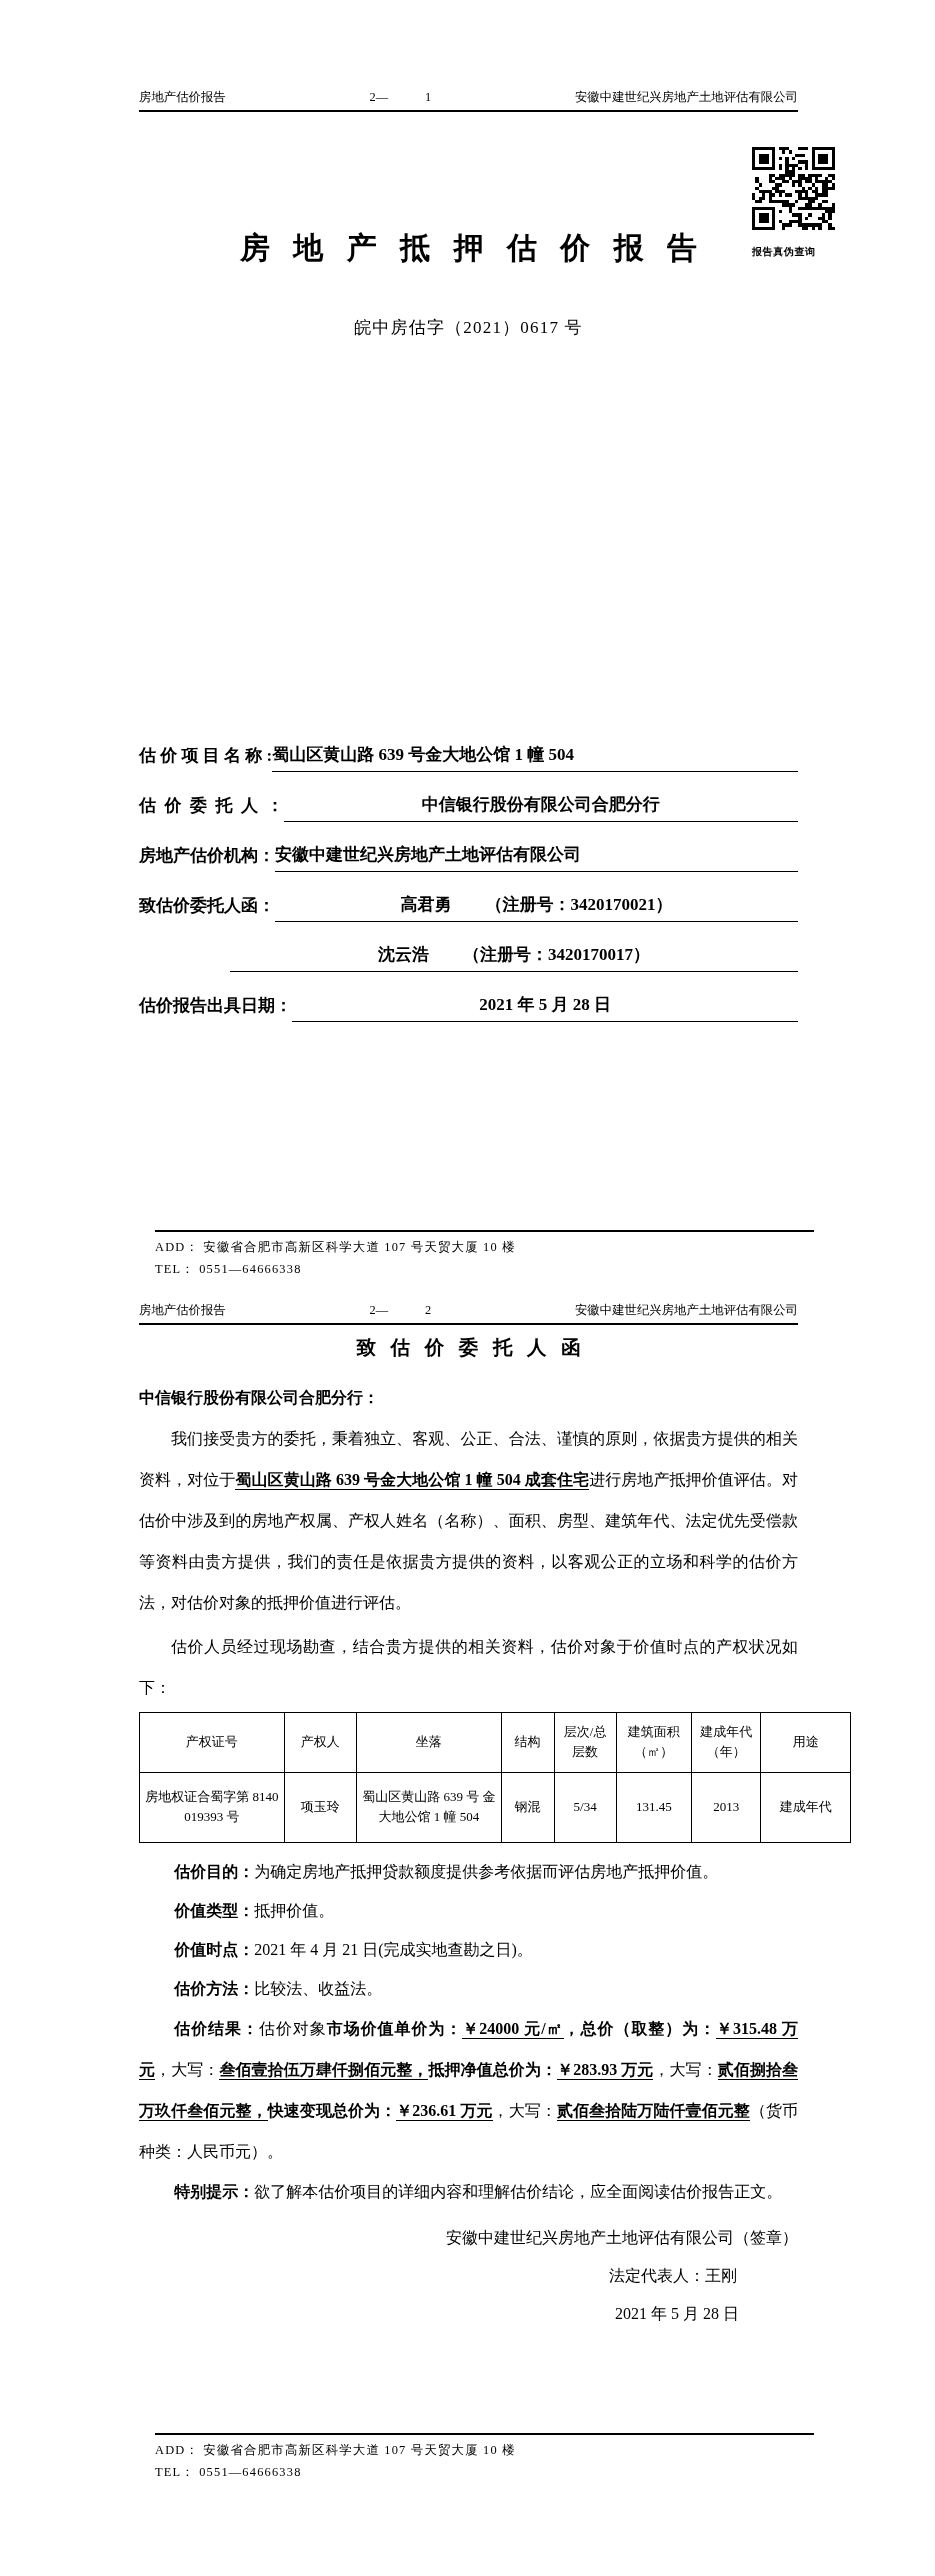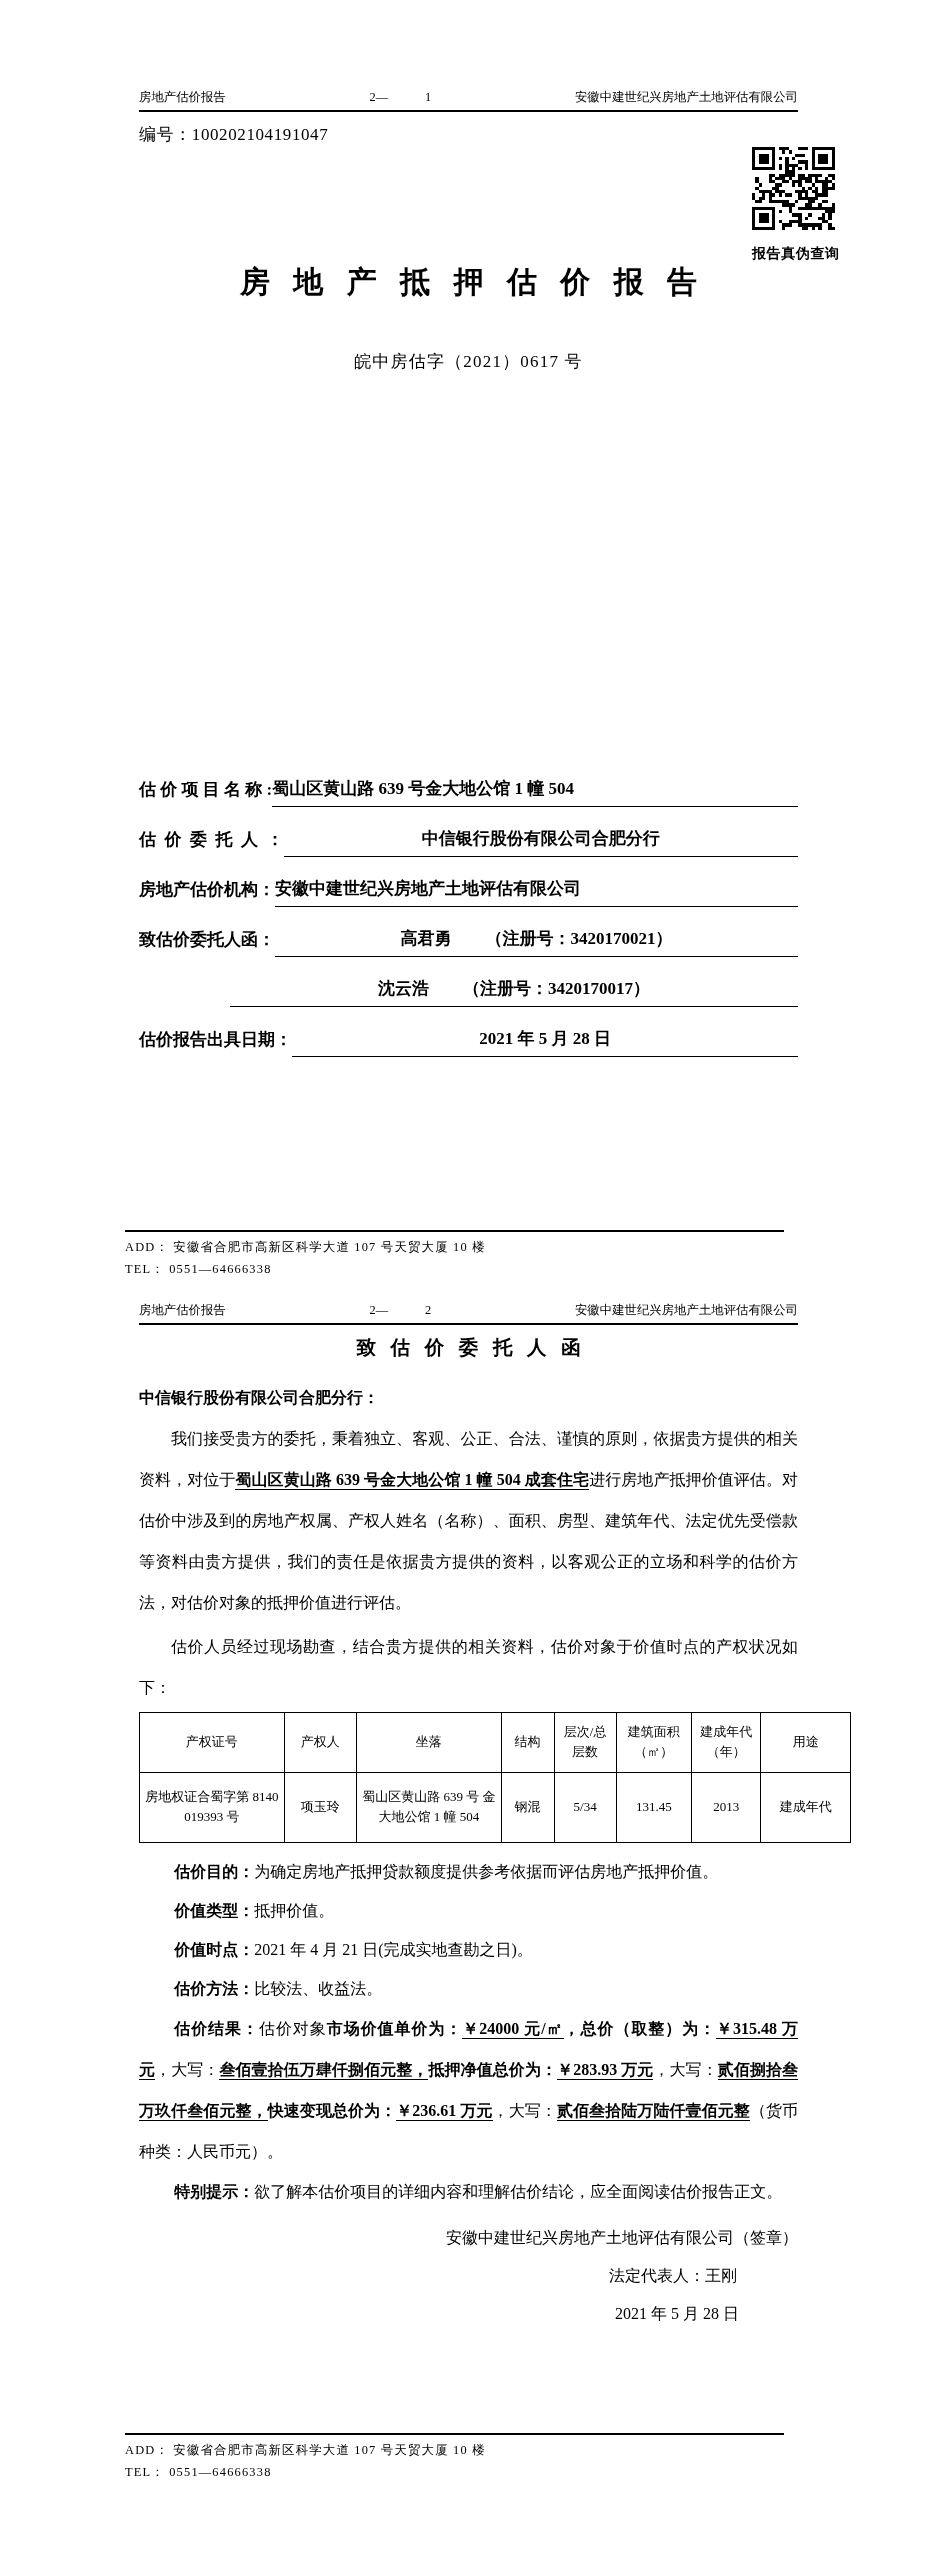--- a/index.html
+++ b/index.html
@@ -10,32 +10,32 @@
   .hdr{display:flex;justify-content:space-between;align-items:flex-end;
        font-size:12.4px;line-height:15.3px;margin-top:90px;}
   .p2content .hdr{margin-top:2.9px;}
   .hdr-center{display:flex;gap:37px;}
   .rule{height:1.8px;background:#000;margin-top:4.7px;}
   .report-no{margin-top:11.8px;font-size:17px;line-height:22.4px;letter-spacing:0.6px;}
   .qr-wrap{position:absolute;left:613px;top:147px;width:94px;}
   .qr{display:grid;width:83px;height:83px;background:#fff;}
   .qr i{display:block;}
   .qr i.d{background:#000;}
-  .qr-cap{margin-top:15.3px;font-size:14px;font-weight:700;letter-spacing:0.6px;}
+  .qr-cap{margin-top:15.3px;font-size:10px;font-weight:700;letter-spacing:0.6px;}
   .title{margin-top:112px;font-size:30px;line-height:48px;font-weight:700;
          text-align:center;letter-spacing:0.78em;padding-left:0.78em;white-space:nowrap;}
   .doc-no{margin-top:44px;font-size:17px;line-height:23.6px;text-align:center;letter-spacing:1.2px;}
   .form{margin-top:383px;}
   .form-row{height:50px;display:flex;align-items:flex-end;font-size:17px;line-height:23.6px;}
   .fl{white-space:pre;font-weight:700;padding-bottom:4.7px;}
   .fsp{width:91px;flex:0 0 91px;}
   .fv{flex:1;border-bottom:1.2px solid #000;padding-bottom:4.7px;font-weight:600;
       white-space:pre;overflow:hidden;}
   .fv.center{text-align:center;}
-  .foot{position:absolute;left:125px;width:659px;font-size:12.4px;line-height:17.7px;}
+  .foot{position:absolute;left:155px;width:659px;font-size:12.4px;line-height:17.7px;}
   .foot1{top:1230px;}
   .foot2{top:2433px;}
   .frule{height:2.4px;background:#000;}
   .fline{margin-top:7px;letter-spacing:1.2px;}
   .fline+.fline{margin-top:3.5px;}
   .letter-title{margin-top:9.4px;font-size:19.5px;line-height:27px;font-weight:700;
         text-align:center;letter-spacing:0.75em;padding-left:0.75em;white-space:nowrap;}
   .salutation{margin-top:26px;font-size:16px;line-height:22.4px;font-weight:600;}
   .para{font-size:16px;line-height:41px;text-align:justify;text-indent:2em;margin:0;}
   .para1{margin-top:8.3px;}
@@ -66,23 +66,20 @@
     <div class="hdr">
       <span>房地产估价报告</span>
       <span class="hdr-center">
         <span>2—</span>
         <span>1</span>
       </span>
       <span>安徽中建世纪兴房地产土地评估有限公司</span>
     </div>
     <div class="rule"></div>
 
-    <div class="report-no">
-      <span>编号：</span><span>100202104191047</span>
-    </div>
 
     <div class="qr-wrap">
       <div class="qr" style="grid-template-columns: repeat(25, 1fr);">
           <i class="d"></i>
           <i class="d"></i>
           <i class="d"></i>
           <i class="d"></i>
           <i class="d"></i>
           <i class="d"></i>
           <i class="d"></i>

